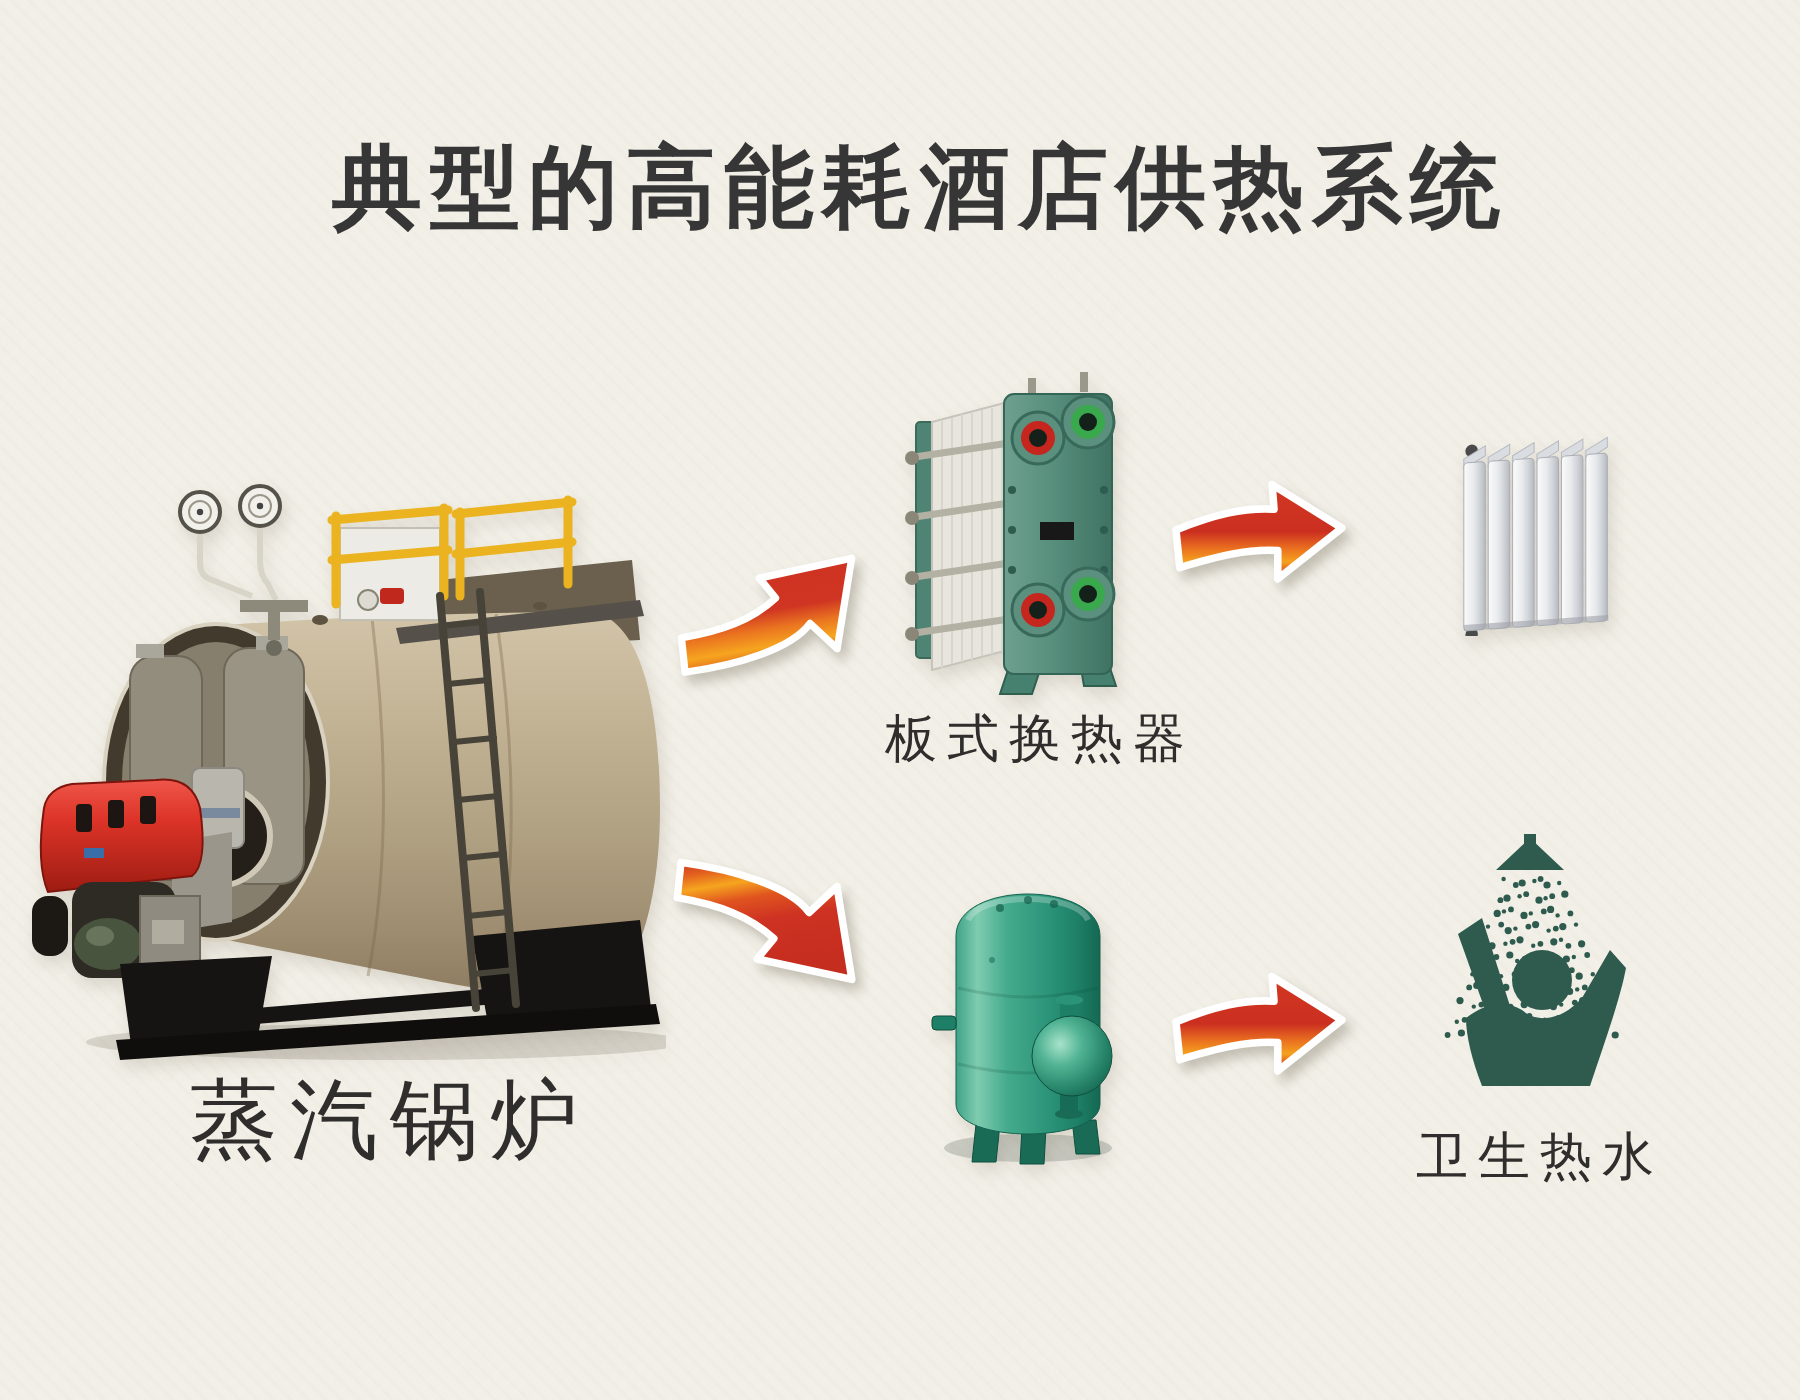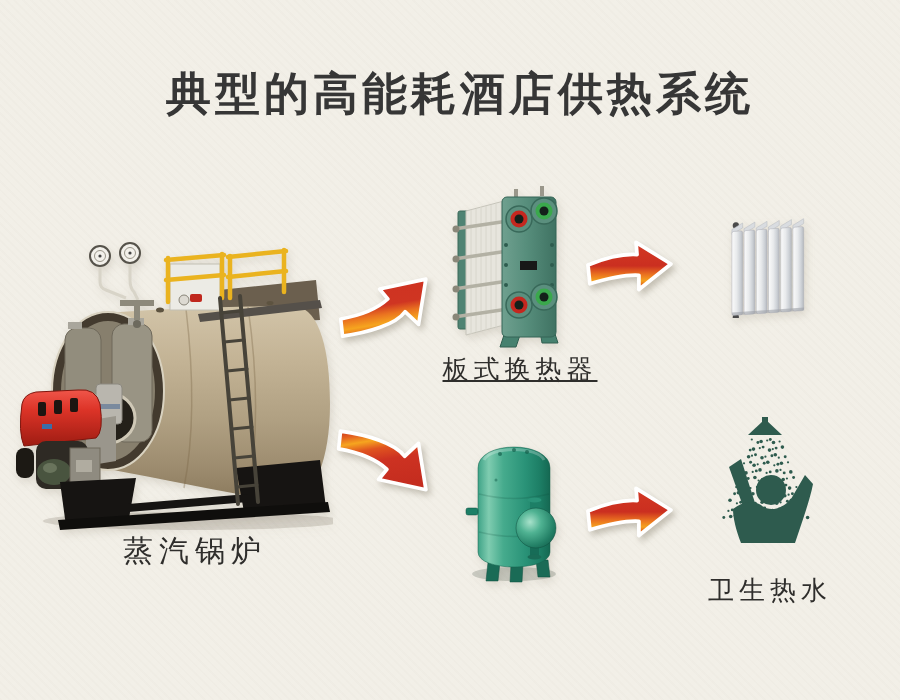--- a/index.html
+++ b/index.html
@@ -16,21 +16,21 @@
   svg{display:block;}
   .page-title{
     position:absolute;left:0;right:0;top:64px;margin:0;
     text-align:center;font-size:45px;font-weight:700;
     letter-spacing:4px;color:#363636;
   }
   .label{
     position:absolute;text-align:center;color:#2f2e2c;
     font-weight:500;letter-spacing:5px;white-space:nowrap;
   }
-  .label-lg{font-size:30px;letter-spacing:6px;}
+  .label-lg{font-size:44px;letter-spacing:6px;}
   .label-md{font-size:26px;}
   .arrow{filter:drop-shadow(3px 4px 3px rgba(110,100,80,.35));}
   .equip{filter:drop-shadow(2px 4px 4px rgba(110,100,80,.18));}
 </style>
 </head>
 <body>
 
 <div class="stage">
 
   <h1 class="page-title">典型的高能耗酒店供热系统</h1>
@@ -452,15 +452,15 @@
         <circle cx="90.6" cy="100.5" r="1.80"></circle>
       </g>
     <g>
       <polygon points="12,50 24,42 38,86 27,92"></polygon>
       <circle cx="54" cy="73" r="15"></circle>
       <path d="M16,92 C26,84 36,83 44,88 C52,95 64,93 74,82 L88,58 L96,67 C93,83 85,105 78,126 L24,126 C19,113 16,101 16,92 Z"></path>
     </g>
   </svg>
 
   <div class="label label-lg" style="left:90px;top:531px;width:210px;">蒸汽锅炉</div>
-  <div class="label label-md" style="left:420px;top:352px;width:200px;text-decoration:underline;">板式换热器</div>
-  <div class="label label-md" style="left:700px;top:573px;width:140px;">卫生热水</div>
+  <div class="label label-md" style="left:420px;top:352px;width:200px;">板式换热器</div>
+  <div class="label label-md" style="left:700px;top:561px;width:140px;">卫生热水</div>
 </div>
 
 </body></html>

